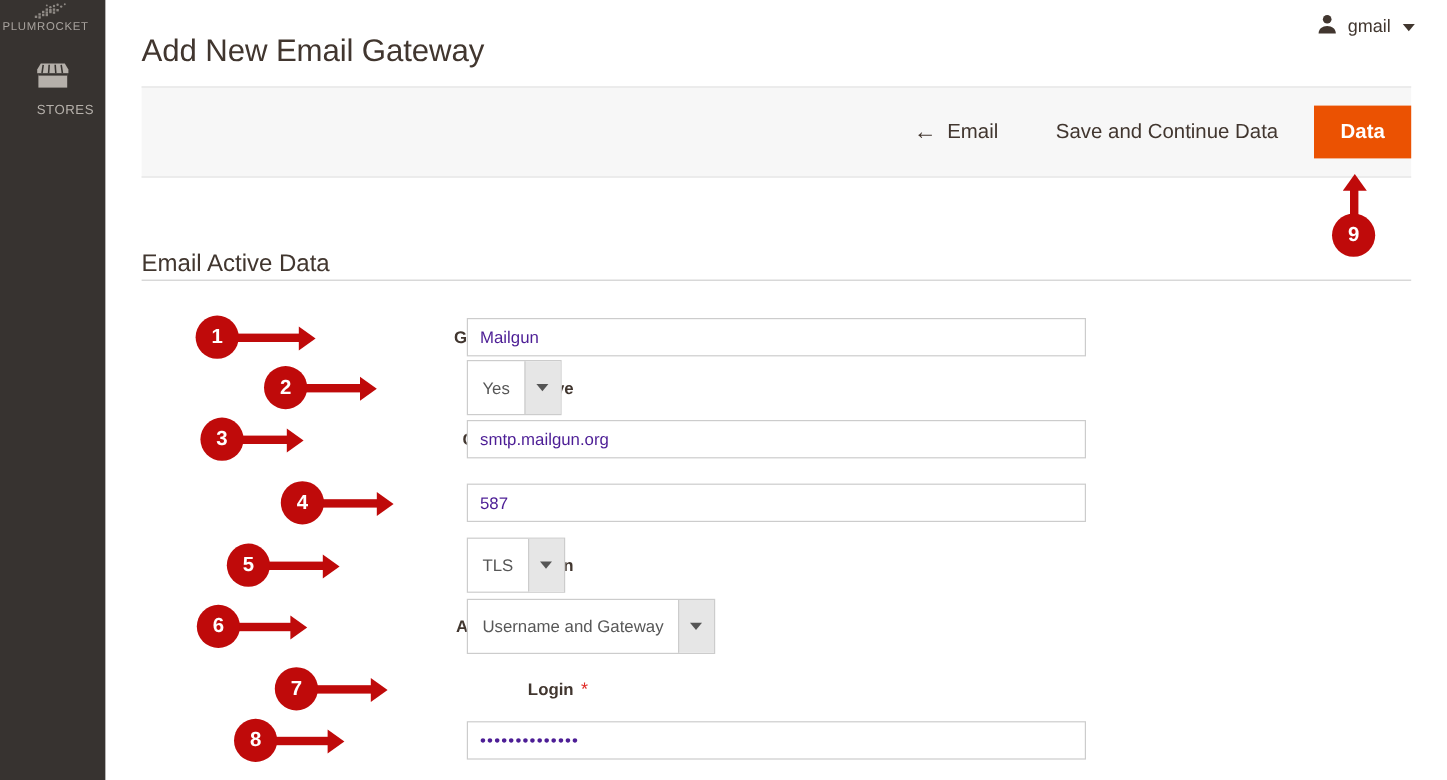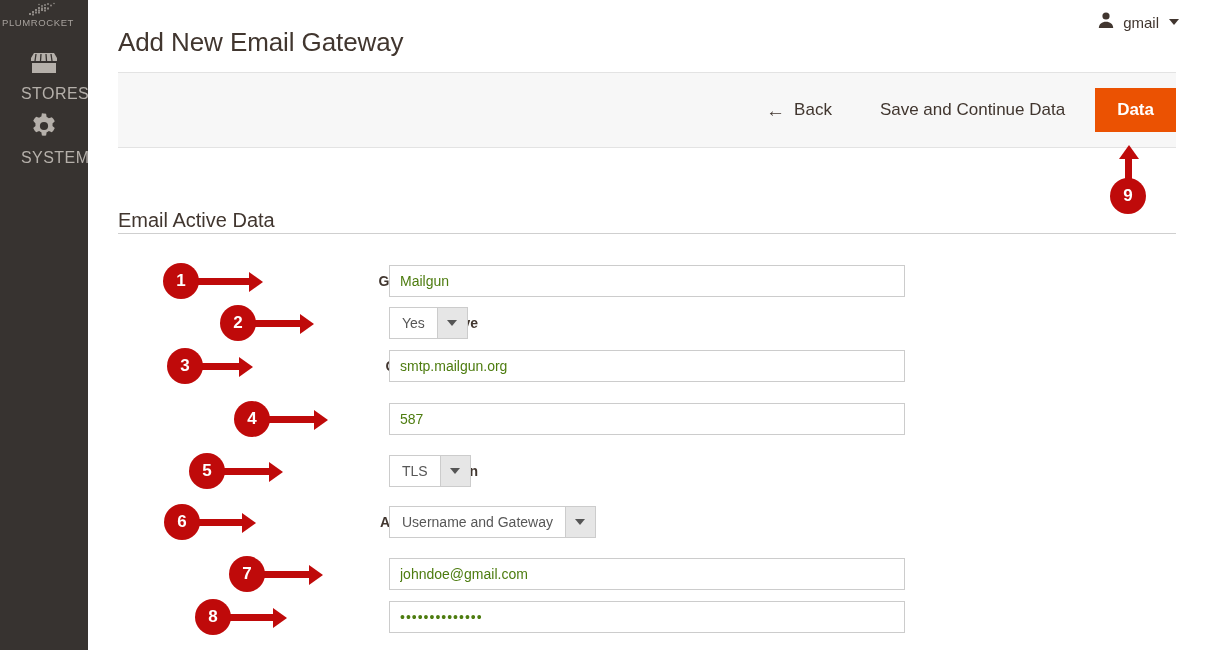--- a/index.html
+++ b/index.html
@@ -33,21 +33,21 @@
     color: #a7a29d; margin-top: 1px;
     font-family: "Liberation Sans", sans-serif;
   }
   .nav-item {
     position: absolute; left: 0; width: 88px;
     text-align: center; color: #b5b0aa;
     cursor: pointer;
   }
   .nav-item .nav-icon { display: block; margin: 0 auto 5px; }
   .nav-item .nav-label {
-    font-size: 16px; letter-spacing: .45px; color: #b5b0aa;
+    font-size: 11px; letter-spacing: .45px; color: #b5b0aa;
     display: block;
     padding-left: 21px;
   }
   #nav-stores { top: 52px; }
   #nav-system { top: 112px; }
 
   
   #main {
     position: absolute; left: 88px; top: 0;
     width: 1118px; height: 650px; background: #fff;
@@ -125,30 +125,30 @@
   }
   .req-star {
     position: absolute; right: 716px;
     color: #e02b27; font-size: 15px; line-height: 1;
   }
   .control { position: absolute; left: 301px; }
 
   input.text-input {
     width: 516px; height: 32px;
     border: 1px solid #ccc; background: #fff;
-    font-size: 14px; color: #4d7c0f;
+    font-size: 14px; color: #4c1d95;
     padding: 0 10px;
     font-family: "Liberation Sans", sans-serif;
     outline: none;
   }
   input.text-input.pwd { letter-spacing: 1px; }
 
   .select-box {
     display: inline-flex; align-items: stretch;
-    border: 1px solid #ccc; height: 32px; background: #fff;
+    border: 1px solid #ccc; height: 46px; background: #fff;
     cursor: pointer;
   }
   .select-value {
     display: flex; align-items: center;
     padding: 0 12px; font-size: 14px; color: #575757;
     white-space: nowrap;
   }
   .select-btn {
     width: 30px; background: #e6e6e6;
     border-left: 1px solid #ccc;
@@ -241,50 +241,41 @@
             <line x1="12" y1="2" x2="11.5" y2="9"></line>
             <line x1="17" y1="2" x2="17.5" y2="9"></line>
             <line x1="22" y1="2" x2="23" y2="9"></line>
           </g>
           <rect x="3" y="9.5" width="24" height="1.5" fill="#373330"></rect>
         </svg>
       </span>
       <span class="nav-label">STORES</span>
     </div>
 
-    <div class="nav-item" id="nav-system">
-      <span class="nav-icon">
-        <svg width="28" height="28" viewBox="0 0 28 28">
-          <path fill="#b5b0aa" d="M14 1.5l2.1.35.55 3.1a9 9 0 0 1 2.2 1.28l2.95-1.1 1.5 1.5 1.5 2.6-2.3 2.15a9 9 0 0 1 0 2.54l2.3 2.15-1.5 2.6-1.5 1.5-2.95-1.1a9 9 0 0 1-2.2 1.28l-.55 3.1-2.1.35-2.1-.35-.55-3.1a9 9 0 0 1-2.2-1.28l-2.95 1.1-1.5-1.5-1.5-2.6 2.3-2.15a9 9 0 0 1 0-2.54L3.2 8.73l1.5-2.6 1.5-1.5 2.95 1.1a9 9 0 0 1 2.2-1.28l.55-3.1z"></path>
-          <circle cx="14" cy="14" r="4.1" fill="#373330"></circle>
-        </svg>
-      </span>
-      <span class="nav-label">SYSTEM</span>
-    </div>
   </div>
 
   <div id="main">
 
     <h1 id="page-title">Add New Email Gateway</h1>
 
     <div id="account-menu">
       <span class="user-glyph">
         <svg width="18" height="18" viewBox="0 0 18 18">
           <circle cx="9" cy="5" r="3.6" fill="#41362f"></circle>
           <path d="M1.8 17c0-3.9 3.2-6.3 7.2-6.3s7.2 2.4 7.2 6.3z" fill="#41362f"></path>
         </svg>
       </span>
       <span class="user-name">gmail</span>
       <span class="caret"></span>
     </div>
 
     <div id="toolbar">
       <button class="tb-link" id="btn-back">
         <span class="arrow-left-glyph">←</span>
-        <span>Back</span>
+        <span>Email</span>
       </button>
       <button class="tb-link" id="btn-save-continue">
         <span>Save and Continue Data</span>
       </button>
       <button id="btn-save">Data</button>
     </div>
 
     <h2 id="section-title">Email Active Data</h2>
     <div id="section-divider"></div>
 
@@ -326,21 +317,20 @@
           <div class="control"><div class="select-box">
               <span class="select-value">Username and Gateway</span>
               <span class="select-btn">
                 <i></i>
               </span>
             </div></div>
         </div>
         <div class="form-row" style="top: 557px;">
           <div class="field-label">Login</div>
           <span class="req-star">*</span>
-          <div class="control"><input class="text-input" type="text" value="johndoe@gmail.com" style=""></div>
         </div>
         <div class="form-row" style="top: 600px;">
           <div class="field-label">Password</div>
           <span class="req-star">*</span>
           <div class="control"><input class="text-input pwd" type="text" value="••••••••••••••" style=""></div>
         </div>
       </div>
 
     <div id="callouts">
         <div class="marker-arrow" style="left: 110px; top: 278px; width: 52px; background: rgb(191, 10, 10);"></div>

